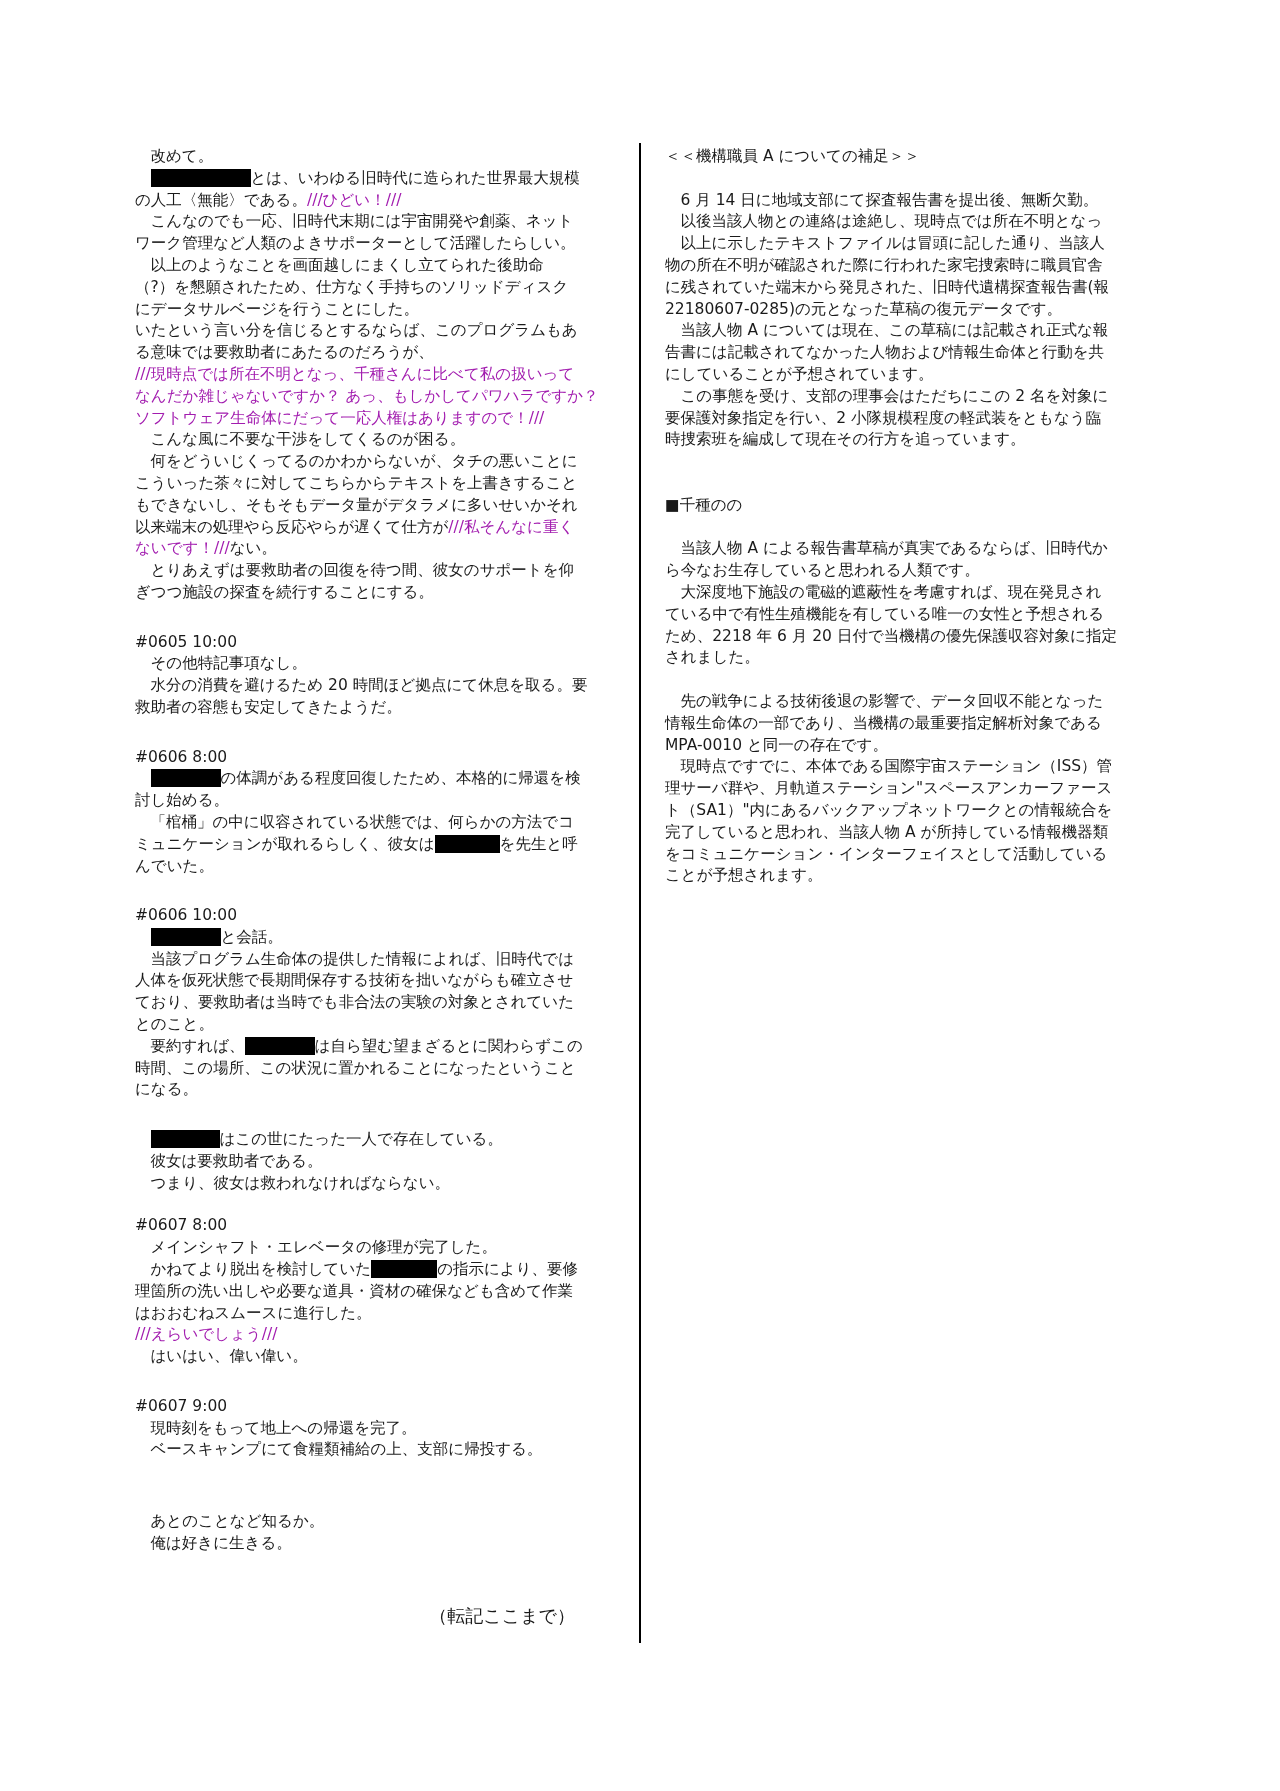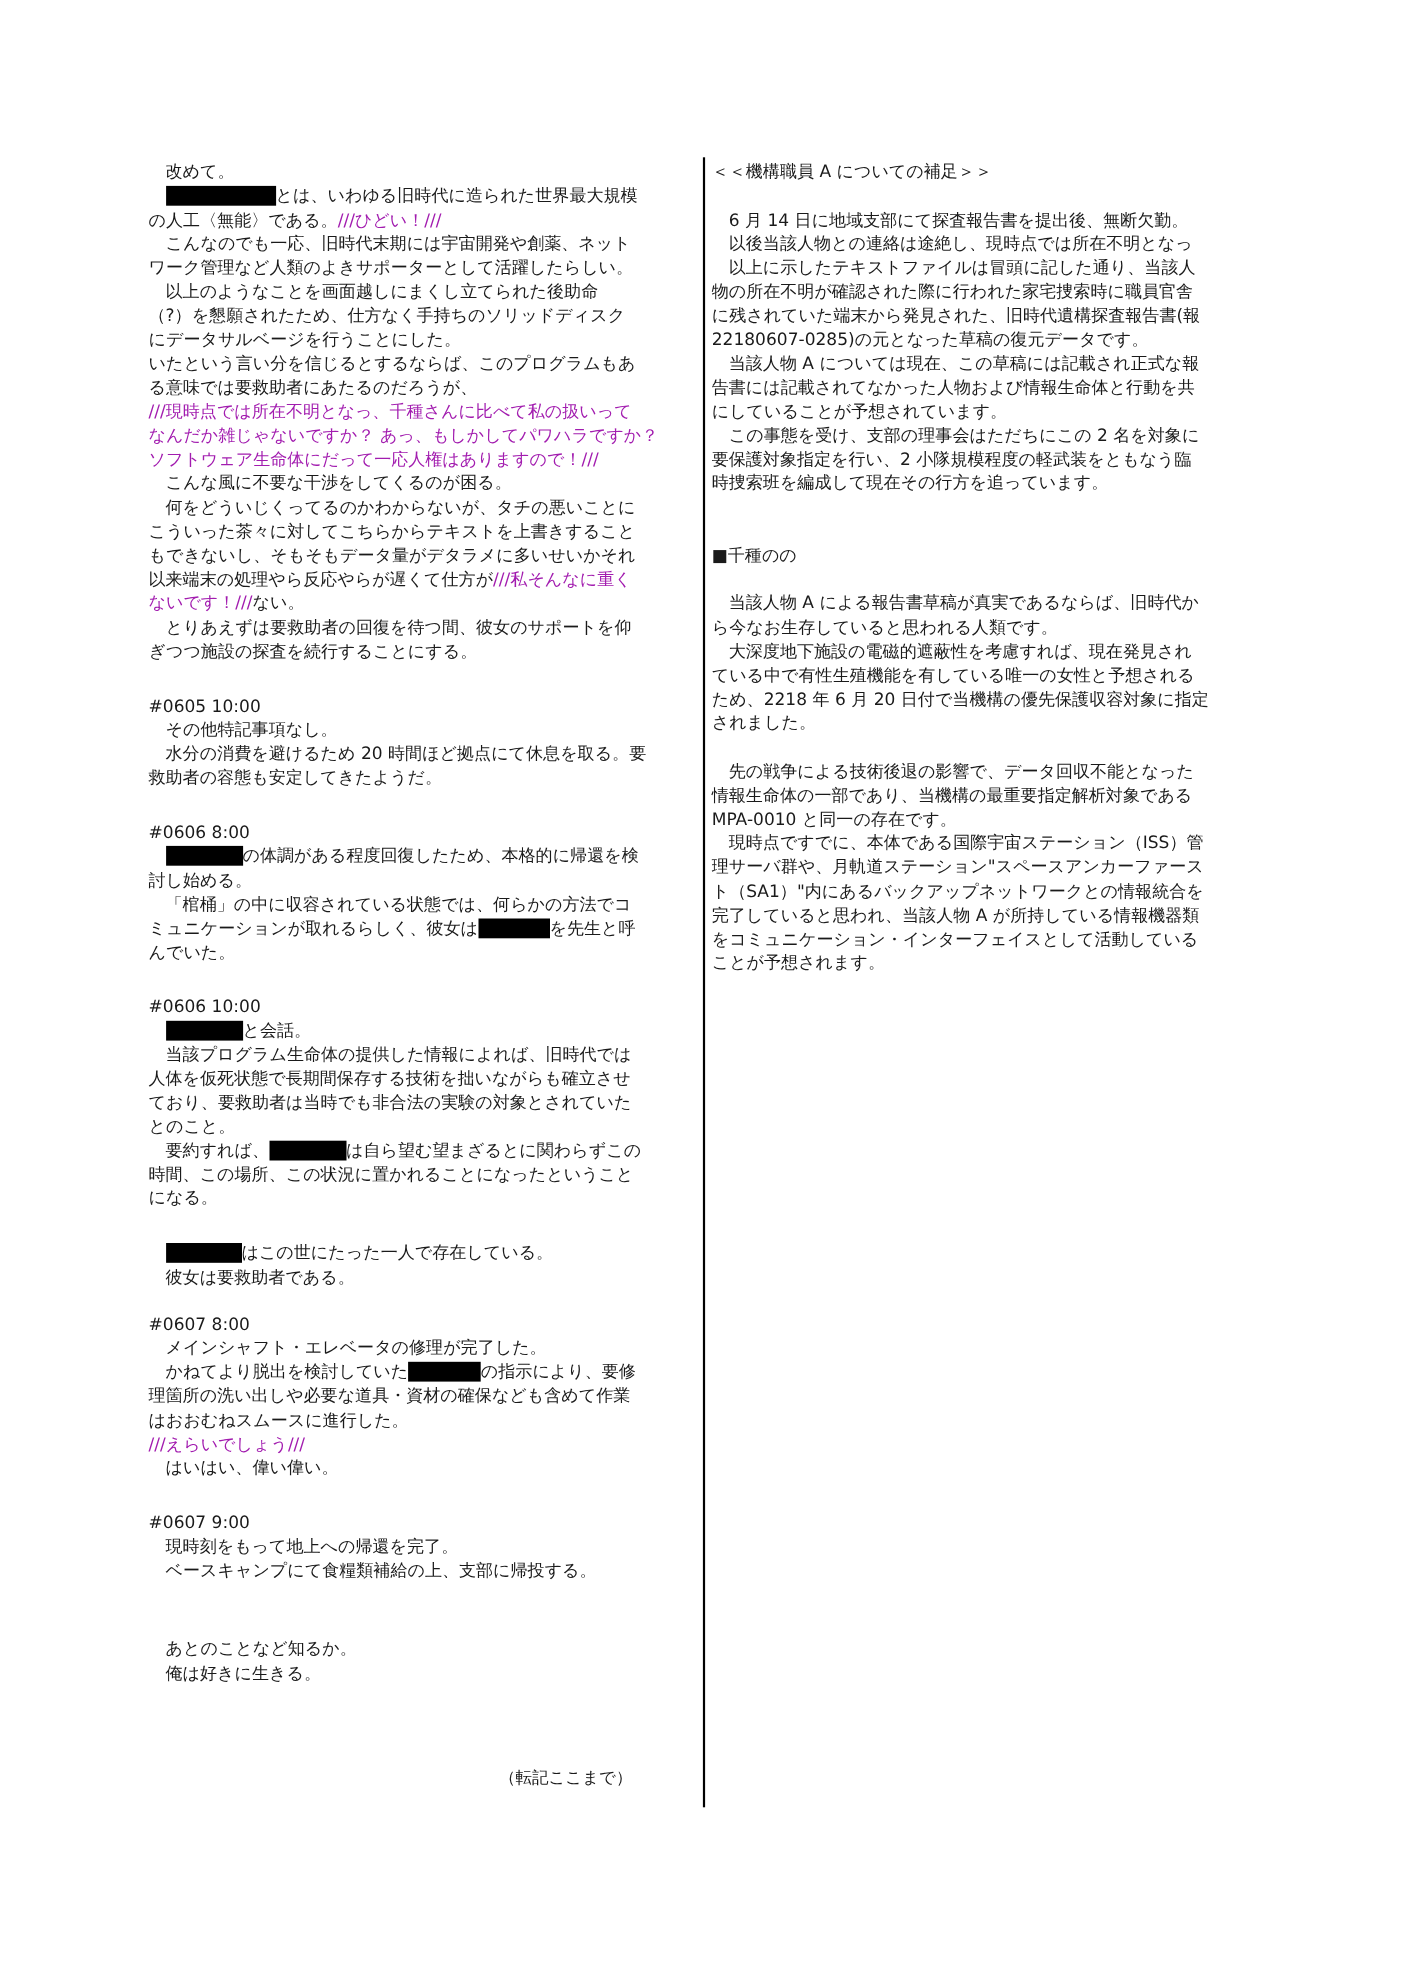--- a/index.html
+++ b/index.html
@@ -1,27 +1,27 @@
 <!DOCTYPE html>
 <html><head>
 <meta charset="utf-8">
 <style>
   html,body{margin:0;padding:0;background:#ffffff;}
   body{width:1280px;height:1791px;font-family:"DejaVu Sans",sans-serif;}
   .page{position:relative;width:1280px;height:1791px;background:#ffffff;color:#1a1a1a;overflow:hidden;}
   .divider{position:absolute;left:639px;top:143px;width:2px;height:1500px;background:#000000;}
   .col{position:absolute;top:146px;}
   .col-left{left:135px;width:470px;}
-  .col-right{left:647px;width:480px;}
+  .col-right{left:665px;width:480px;}
   .line{height:21.8px;line-height:21.8px;font-size:15.5px;white-space:pre;}
   .line span{white-space:pre;}
   .interject{color:#a21caf;}
   .redact{display:inline-block;height:18px;background:#000000;vertical-align:text-bottom;}
   .footer-note{position:absolute;left:135px;top:1605px;width:440px;text-align:right;padding-right:22px;
-               font-size:15px;line-height:22px;color:#1a1a1a;}
+               font-size:18px;line-height:22px;color:#1a1a1a;}
 </style>
 </head>
 <body>
 
 <div class="page">
   <div class="col col-left" id="left-col">
       <div class="block">
         <div class="line"><span>　改めて。</span></div>
         <div class="line"><span>　</span><span class="redact" style="width: 100px;"></span><span>とは、いわゆる旧時代に造られた世界最大規模</span></div>
         <div class="line"><span>の人工〈無能〉である。</span><span class="interject">///ひどい！///</span></div>
@@ -65,20 +65,21 @@
         <div class="line"><span>人体を仮死状態で長期間保存する技術を拙いながらも確立させ</span></div>
         <div class="line"><span>ており、要救助者は当時でも非合法の実験の対象とされていた</span></div>
         <div class="line"><span>とのこと。</span></div>
         <div class="line"><span>　要約すれば、</span><span class="redact" style="width: 70px;"></span><span>は自ら望む望まざるとに関わらずこの</span></div>
         <div class="line"><span>時間、この場所、この状況に置かれることになったということ</span></div>
         <div class="line"><span>になる。</span></div>
       </div>
       <div class="block" style="margin-top: 27.8px;">
         <div class="line"><span>　</span><span class="redact" style="width: 69px;"></span><span>はこの世にたった一人で存在している。</span></div>
         <div class="line"><span>　彼女は要救助者である。</span></div>
+        <div class="line"><span>　つまり、彼女は救われなければならない。</span></div>
       </div>
       <div class="block" style="margin-top: 21px;">
         <div class="line"><span>#0607 8:00</span></div>
         <div class="line"><span>　メインシャフト・エレベータの修理が完了した。</span></div>
         <div class="line"><span>　かねてより脱出を検討していた</span><span class="redact" style="width: 66px;"></span><span>の指示により、要修</span></div>
         <div class="line"><span>理箇所の洗い出しや必要な道具・資材の確保なども含めて作業</span></div>
         <div class="line"><span>はおおむねスムースに進行した。</span></div>
         <div class="line"><span class="interject">///えらいでしょう///</span></div>
         <div class="line"><span>　はいはい、偉い偉い。</span></div>
       </div>

